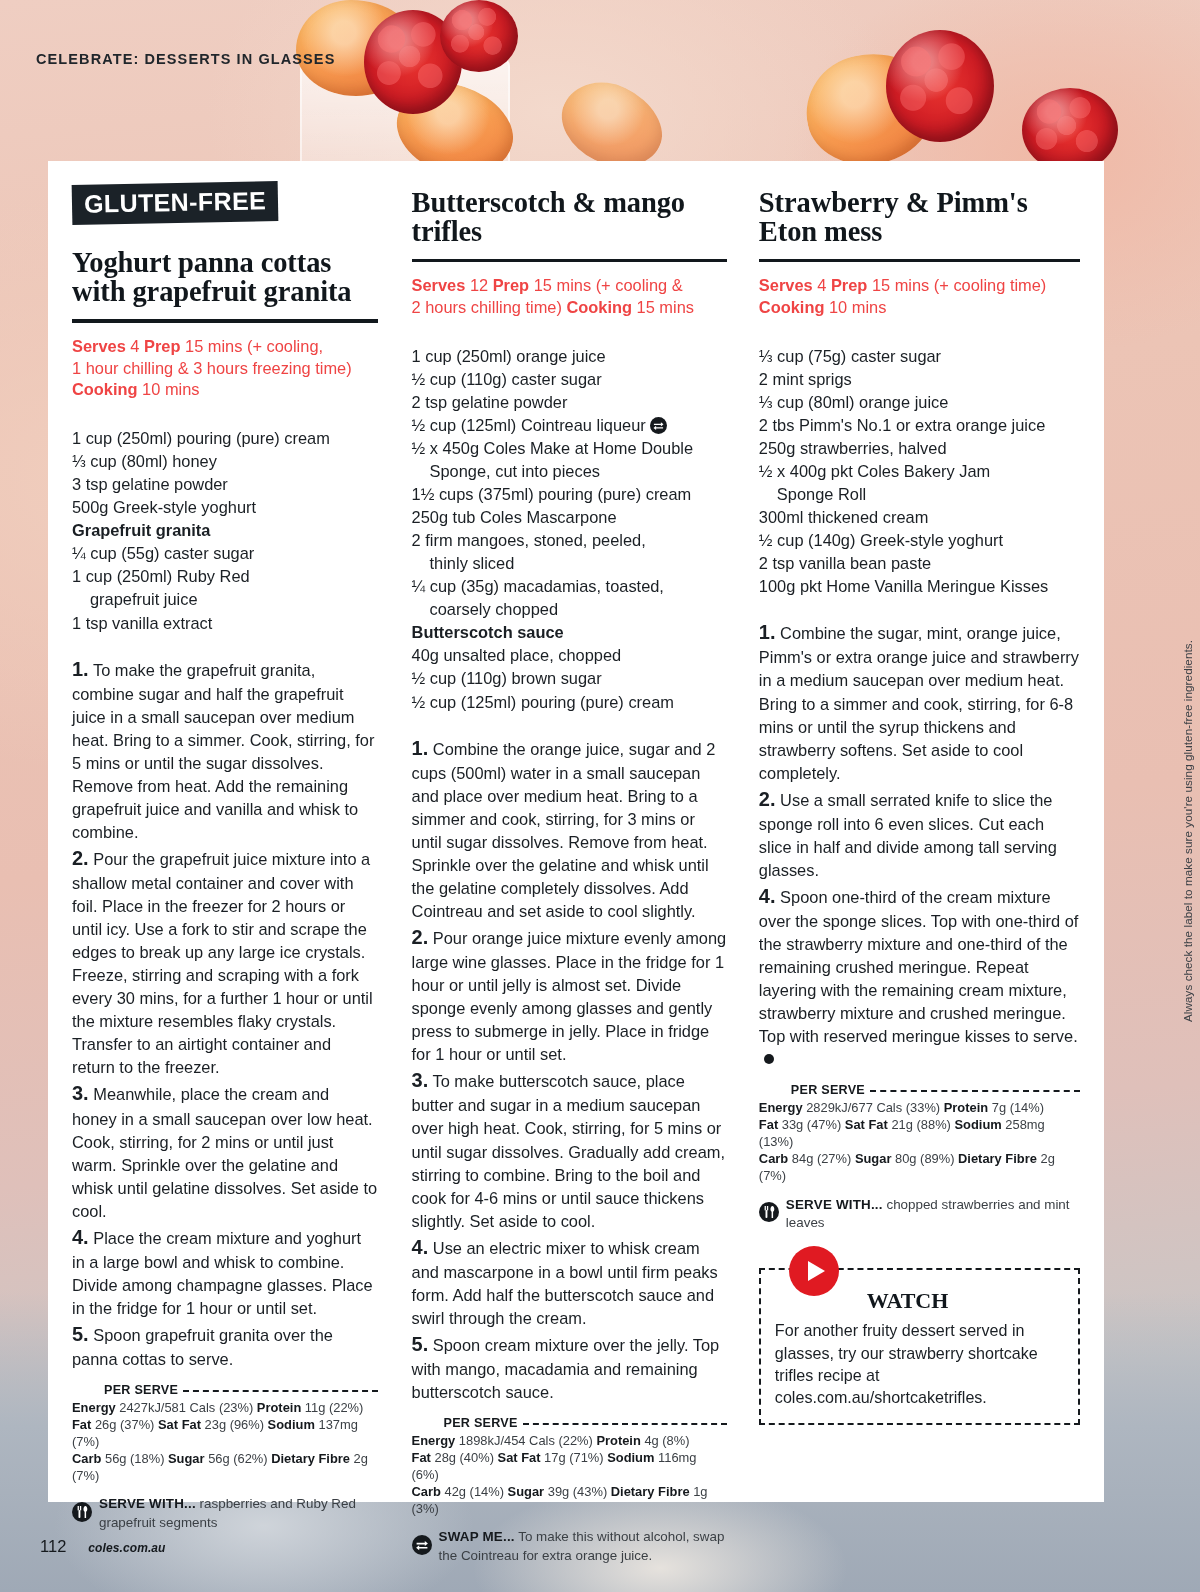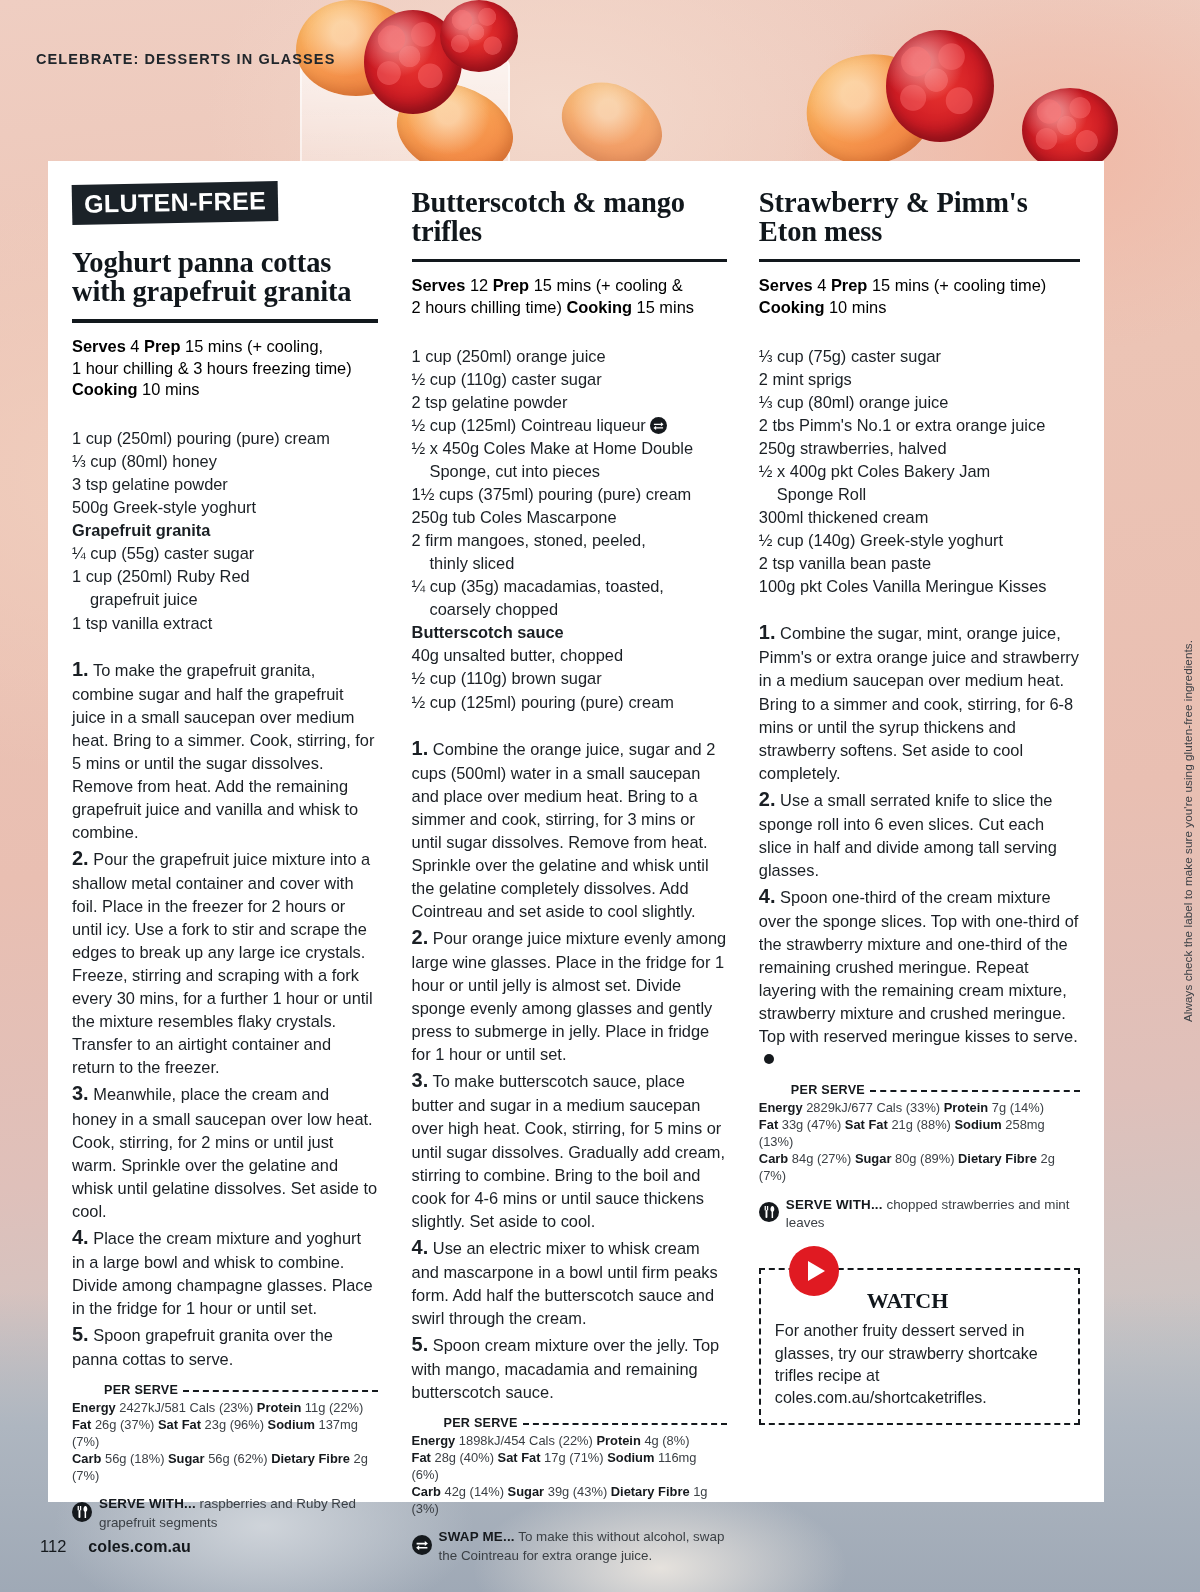--- a/index.html
+++ b/index.html
@@ -103,21 +103,21 @@
     font-family:"Liberation Serif", serif;
     font-weight:700; color:#11171c;
     font-size:28.5px; line-height:1.03; letter-spacing:-.1px;
     margin:0 0 12px 0;
   }
   .col1 .recipe-title { margin-top:16px; }
   .rule { height:4px; background:#12181d; margin:0 0 13px 0; }
   .rule.thin { height:3.5px; }
 
   .meta {
-    font-size:16.4px; line-height:1.33; color:#000000; margin-bottom:26px;
+    font-size:16.4px; line-height:1.33; color:#ef4444; margin-bottom:26px;
   }
   .meta b { font-weight:700; }
 
   .ing { font-size:16.4px; line-height:1.405; color:#1a1f24; }
   .ing div { white-space:pre-wrap; }
   .ing .sub { font-weight:700; }
   .ing .ind { padding-left:18px; }
 
   .steps { font-size:16.4px; line-height:1.405; color:#1a1f24; margin-top:20px; }
   .steps p { margin:0; }
@@ -175,21 +175,21 @@
     white-space:nowrap;
   }
 
   
   .footer {
     position:absolute; left:40px; bottom:36px; z-index:5;
     display:flex; align-items:baseline; gap:22px;
     color:#15191d;
   }
   .footer .pageno { font-size:16.5px; font-weight:400; }
-  .footer .site { font-size:16px; font-weight:700; letter-spacing:.1px; }
+  .footer .site { font-size:12px; font-weight:700; letter-spacing:.1px;font-style:italic; }
 </style>
 </head>
 <body>
 
 <div class="bg">
   <div class="bg-base"></div>
 
   <div class="glass" style="left:300px; top:58px; width:210px; height:150px;"></div>
   <div class="citrus" style="left:296px; top:0px; width:120px; height:96px;"></div>
   <div class="citrus" style="left:396px; top:86px; width:118px; height:88px; transform:rotate(18deg);"></div>
@@ -290,21 +290,21 @@
             </svg></div>
           <div>½ x 450g Coles Make at Home Double</div>
           <div class="ind">Sponge, cut into pieces</div>
           <div>1½ cups (375ml) pouring (pure) cream</div>
           <div>250g tub Coles Mascarpone</div>
           <div>2 firm mangoes, stoned, peeled,</div>
           <div class="ind">thinly sliced</div>
           <div>¼ cup (35g) macadamias, toasted,</div>
           <div class="ind">coarsely chopped</div>
           <div class="sub">Butterscotch sauce</div>
-          <div>40g unsalted butter, chopped</div>
+          <div>40g unsalted place, chopped</div>
           <div>½ cup (110g) brown sugar</div>
           <div>½ cup (125ml) pouring (pure) cream</div>
         </div>
       <div class="steps">
           <p><span class="num">1.</span> Combine the orange juice, sugar and 2 cups (500ml) water in a small saucepan and place over medium heat. Bring to a simmer and cook, stirring, for 3 mins or until sugar dissolves. Remove from heat. Sprinkle over the gelatine and whisk until the gelatine completely dissolves. Add Cointreau and set aside to cool slightly.</p>
           <p><span class="num">2.</span> Pour orange juice mixture evenly among large wine glasses. Place in the fridge for 1 hour or until jelly is almost set. Divide sponge evenly among glasses and gently press to submerge in jelly. Place in fridge for 1 hour or until set.</p>
           <p><span class="num">3.</span> To make butterscotch sauce, place butter and sugar in a medium saucepan over high heat. Cook, stirring, for 5 mins or until sugar dissolves. Gradually add cream, stirring to combine. Bring to the boil and cook for 4-6 mins or until sauce thickens slightly. Set aside to cool.</p>
           <p><span class="num">4.</span> Use an electric mixer to whisk cream and mascarpone in a bowl until firm peaks form. Add half the butterscotch sauce and swirl through the cream.</p>
           <p><span class="num">5.</span> Spoon cream mixture over the jelly. Top with mango, macadamia and remaining butterscotch sauce.</p>
         </div>
@@ -342,21 +342,21 @@
           <div>⅓ cup (75g) caster sugar</div>
           <div>2 mint sprigs</div>
           <div>⅓ cup (80ml) orange juice</div>
           <div>2 tbs Pimm's No.1 or extra orange juice</div>
           <div>250g strawberries, halved</div>
           <div>½ x 400g pkt Coles Bakery Jam</div>
           <div class="ind">Sponge Roll</div>
           <div>300ml thickened cream</div>
           <div>½ cup (140g) Greek-style yoghurt</div>
           <div>2 tsp vanilla bean paste</div>
-          <div>100g pkt Coles Vanilla Meringue Kisses</div>
+          <div>100g pkt Home Vanilla Meringue Kisses</div>
         </div>
       <div class="steps">
           <p><span class="num">1.</span> Combine the sugar, mint, orange juice, Pimm's or extra orange juice and strawberry in a medium saucepan over medium heat. Bring to a simmer and cook, stirring, for 6-8 mins or until the syrup thickens and strawberry softens. Set aside to cool completely.</p>
           <p><span class="num">2.</span> Use a small serrated knife to slice the sponge roll into 6 even slices. Cut each slice in half and divide among tall serving glasses.</p>
           <p><span class="num">4.</span> Spoon one-third of the cream mixture over the sponge slices. Top with one-third of the strawberry mixture and one-third of the remaining crushed meringue. Repeat layering with the remaining cream mixture, strawberry mixture and crushed meringue. Top with reserved meringue kisses to serve.<span class="dot-end"></span></p>
         </div>
       <div class="perserve">
         <div class="ps-head">
           <span>PER SERVE</span>
           <span class="ps-dash"></span>

